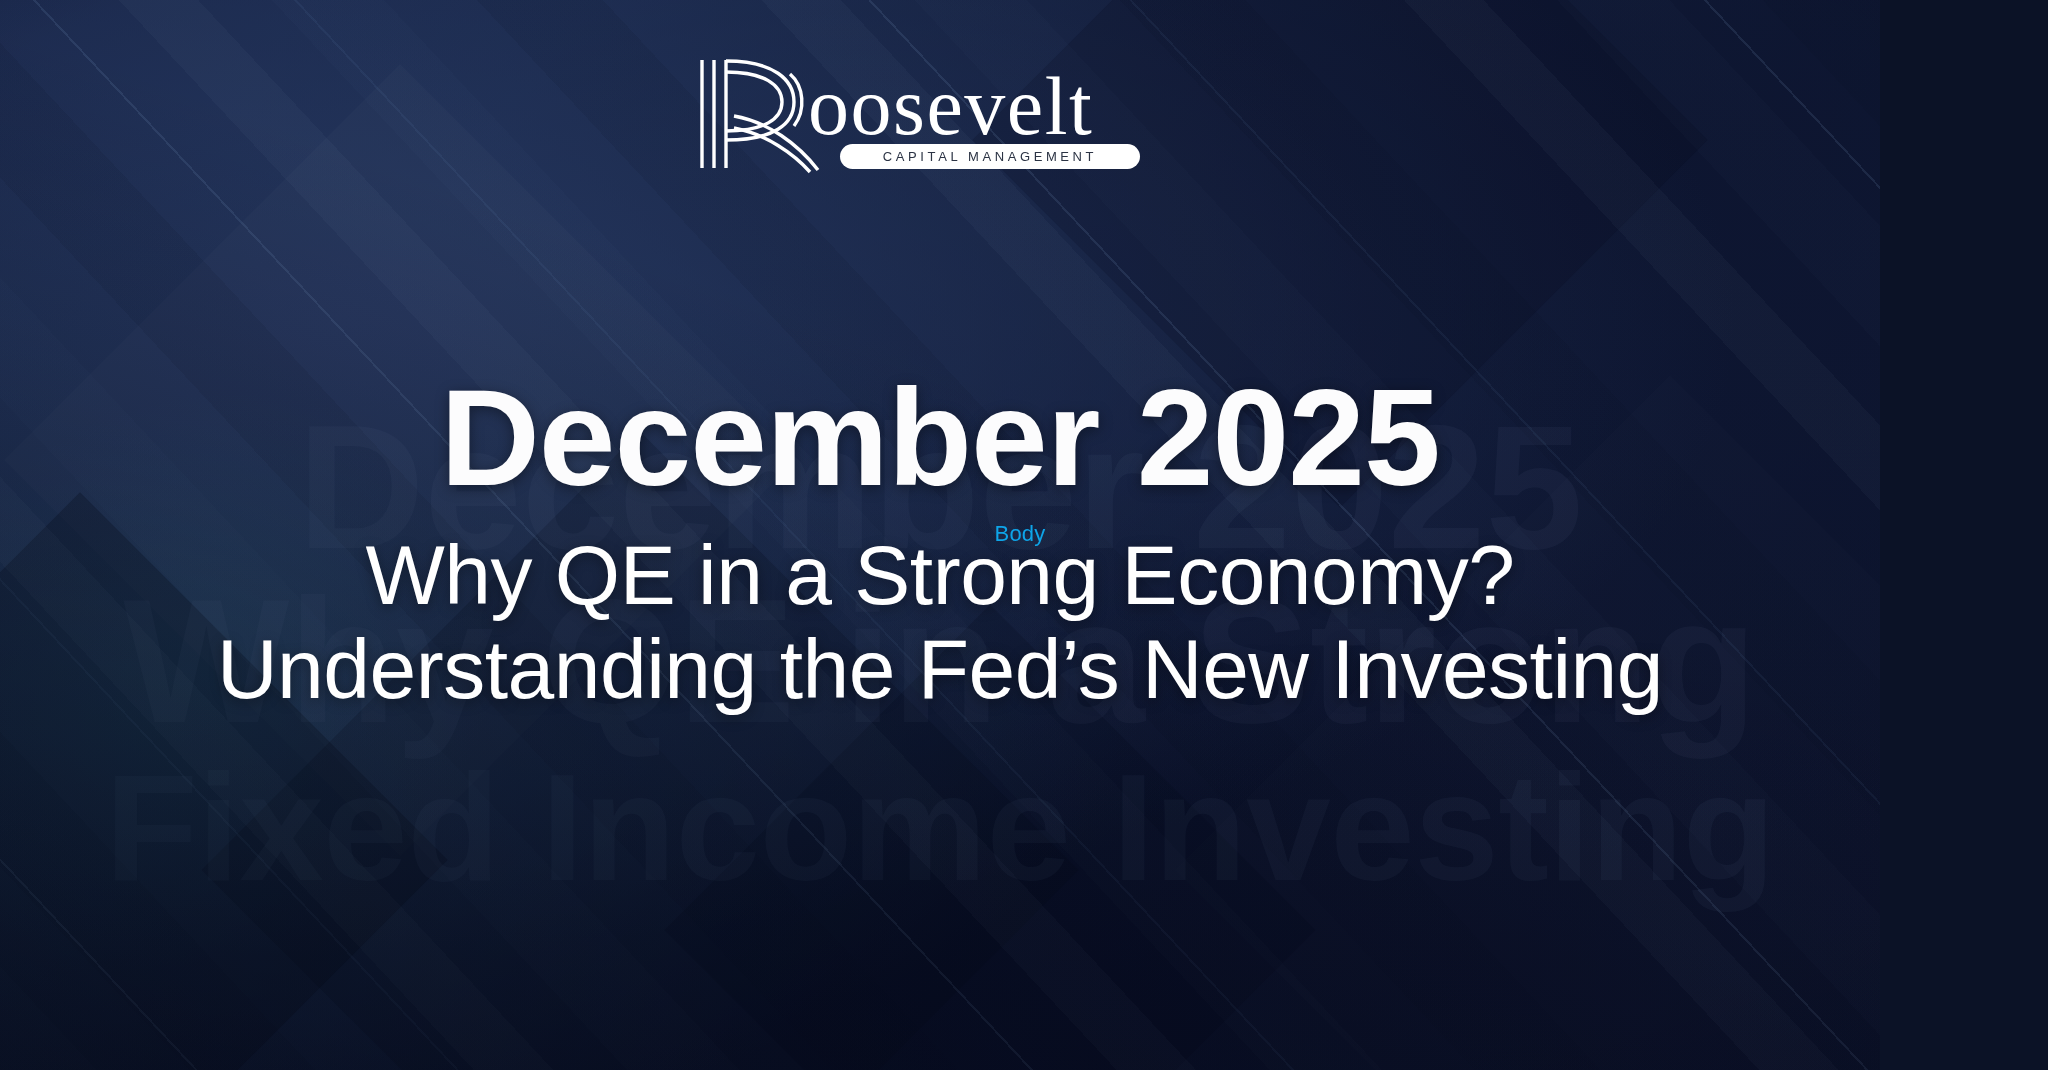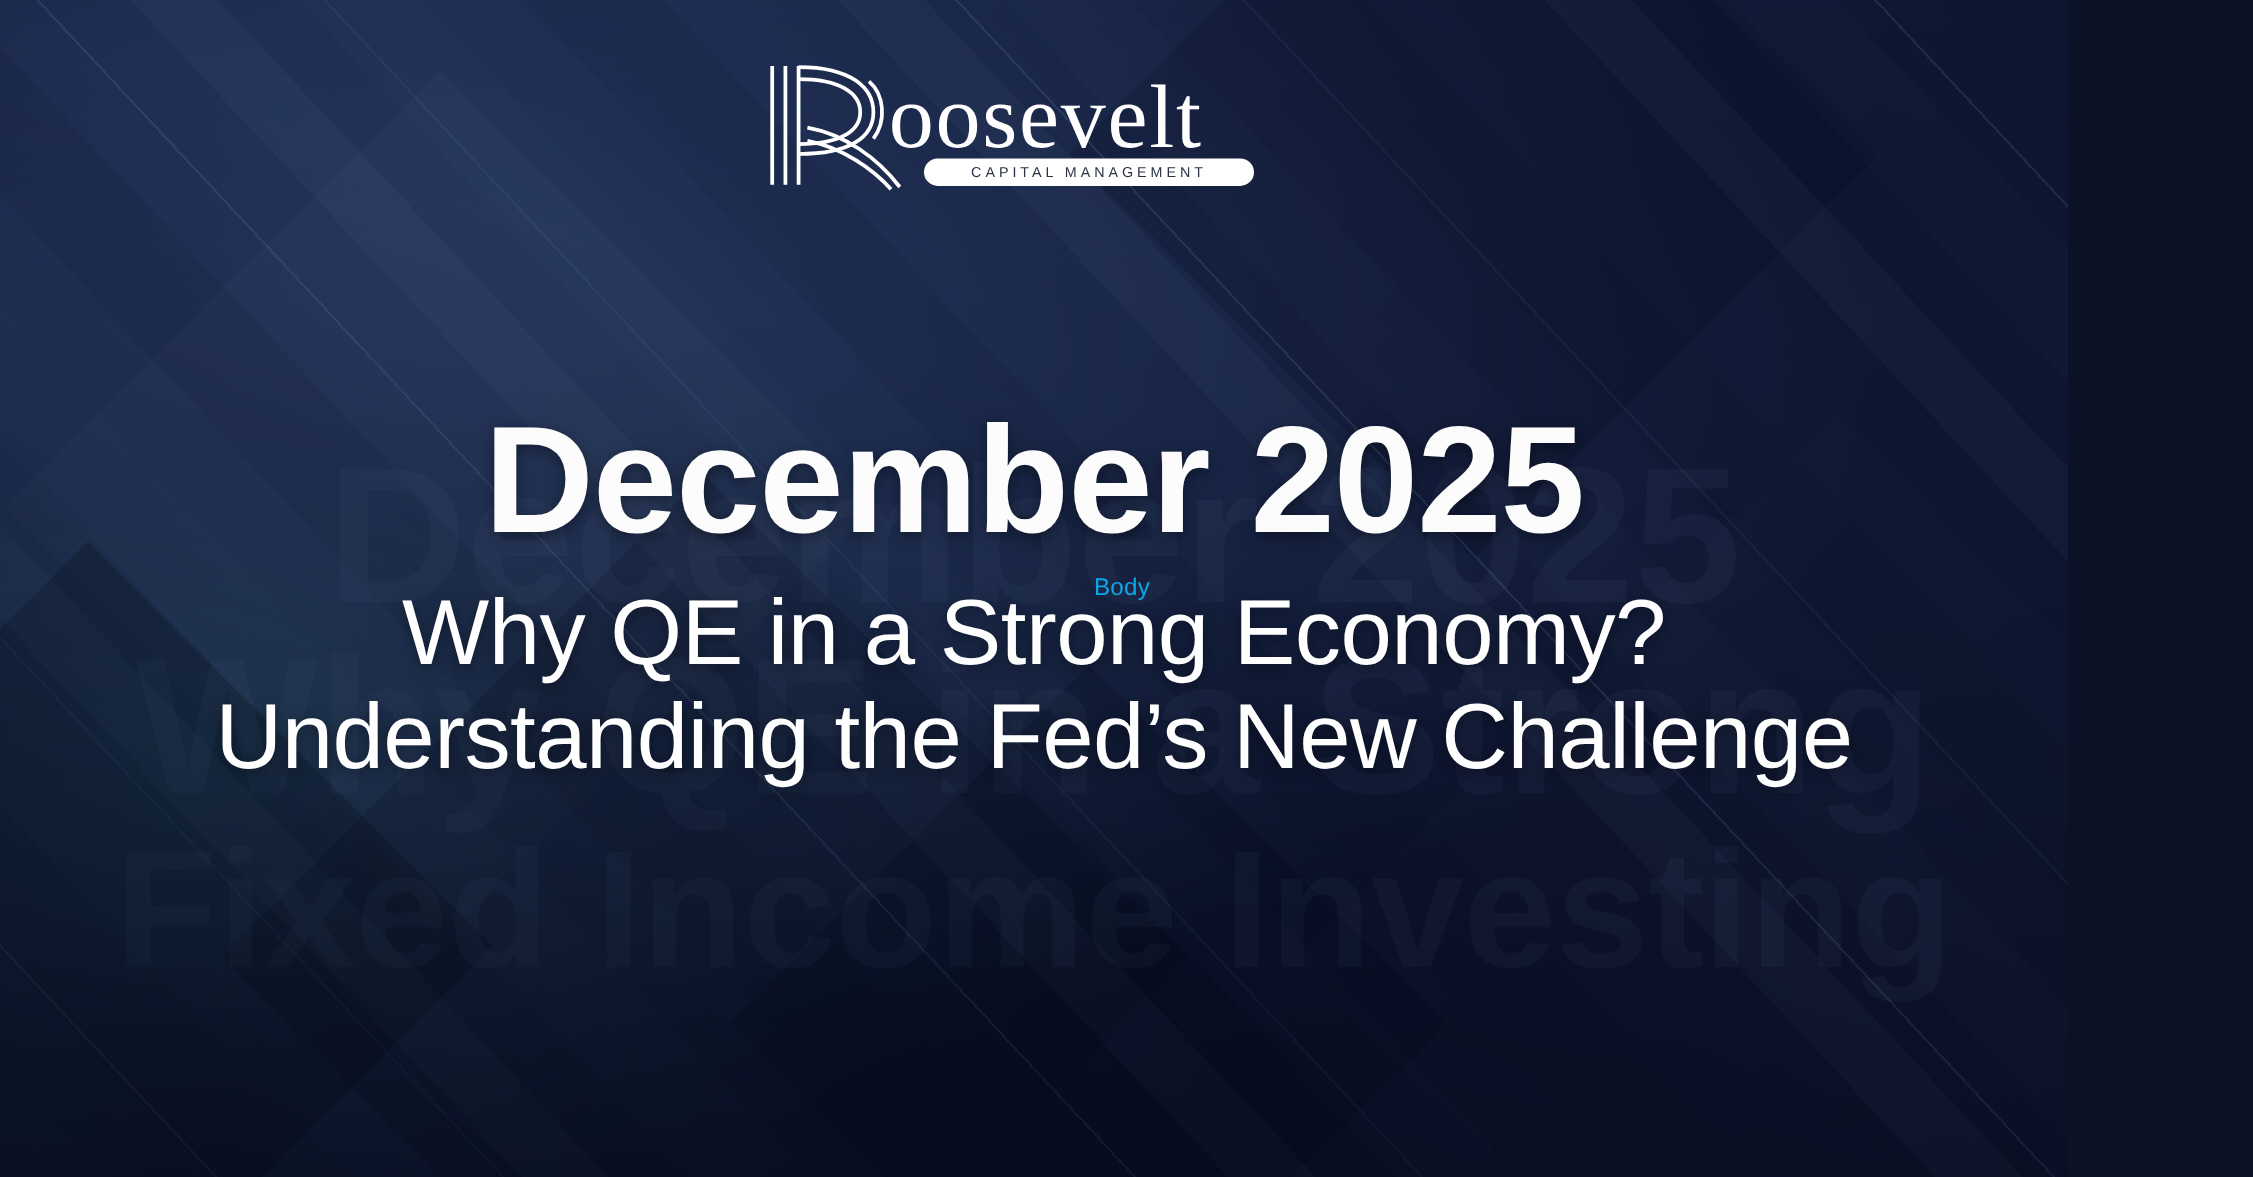--- a/index.html
+++ b/index.html
@@ -236,19 +236,19 @@
         <text x="300" y="109" text-anchor="middle" fill="#2b3344" font-family="'Liberation Sans', sans-serif" font-size="13" letter-spacing="3.6">CAPITAL MANAGEMENT</text>
       </g>
     </svg>
   </div>
 
   <div class="headline-block">
     <h1 class="main-title">December 2025</h1>
 
     <div class="subtitle">
       <span class="ln">Why QE in a Strong Economy?</span>
-      <span class="ln">Understanding the Fed’s New Challenge</span>
+      <span class="ln">Understanding the Fed’s New Investing</span>
     </div>
   </div>
 
   <div class="body-artifact">Body</div>
 
 </div>
 
 </body></html>

